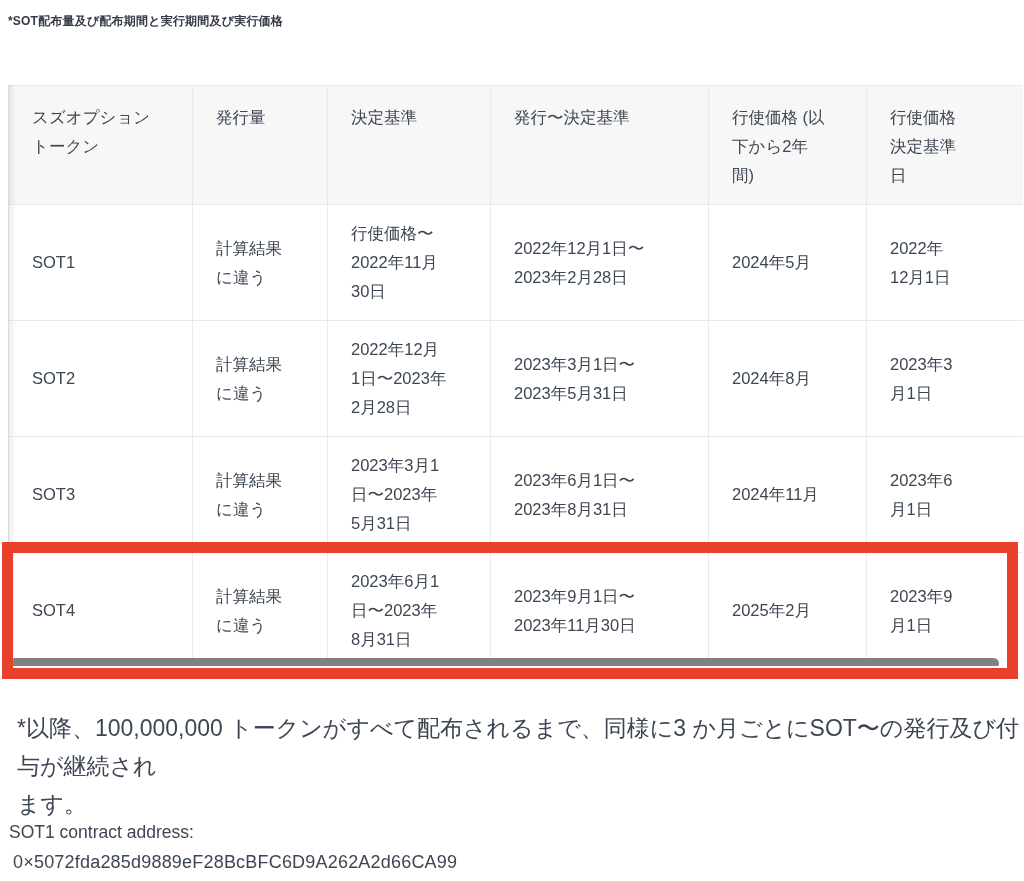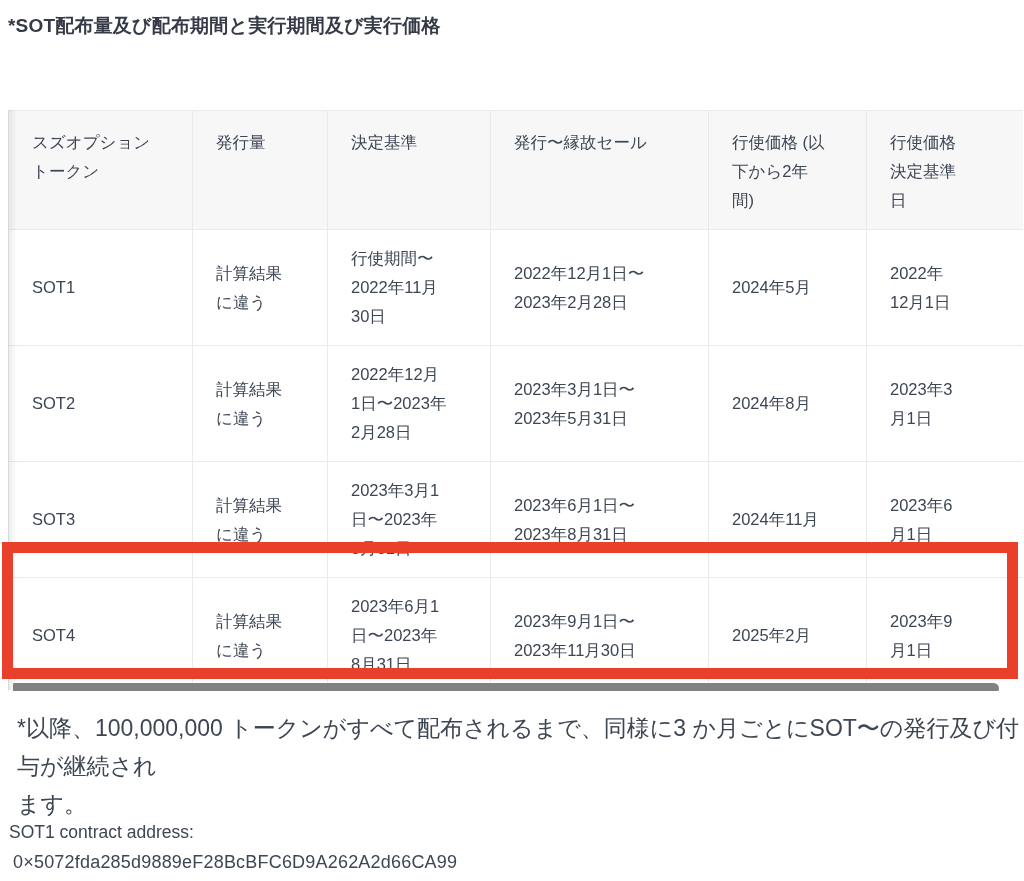--- a/index.html
+++ b/index.html
@@ -15,28 +15,27 @@
   body{
     width:1024px;height:881px;
     background:#ffffff;
     position:relative;
     font-family:"Liberation Sans","DejaVu Sans",sans-serif;
     color:var(--c-text);
     overflow:hidden;
   }
   .page-title{
     position:absolute;left:8px;top:13px;margin:0;
-    font-size:19px;font-weight:700;color:var(--c-title);
+    font-size:12px;font-weight:700;color:var(--c-title);
     letter-spacing:.2px;
   }
   .table-wrap{
     position:absolute;left:8px;top:85px;
     width:1015px;height:581px;
     overflow:hidden;
-    margin-top:25px;
   }
   table.sot{
     border-collapse:collapse;table-layout:fixed;
     width:1070px;
   }
   table.sot th,table.sot td{
     border:1px solid var(--c-border);
     font-size:16.5px;line-height:29px;font-weight:400;
     padding:14px 16px 14px 23px;
     white-space:pre-line;
@@ -100,35 +99,35 @@
       <col style="width:218px">
       <col style="width:158px">
       <col style="width:212px">
     </colgroup>
     <thead>
       <tr>
         <th>スズオプション
 トークン</th>
         <th>発行量</th>
         <th>決定基準</th>
-        <th>発行〜縁故セール</th>
+        <th>発行〜決定基準</th>
         <th>行使価格 (以
 下から2年
 間)</th>
         <th>行使価格
 決定基準
 日</th>
       </tr>
     </thead>
     <tbody>
       <tr>
         <td>SOT1</td>
         <td>計算結果
 に違う</td>
-        <td>行使期間〜
+        <td>行使価格〜
 2022年11月
 30日</td>
         <td>2022年12月1日〜
 2023年2月28日</td>
         <td>2024年5月</td>
         <td>2022年
 12月1日</td>
       </tr>
       <tr>
         <td>SOT2</td>

